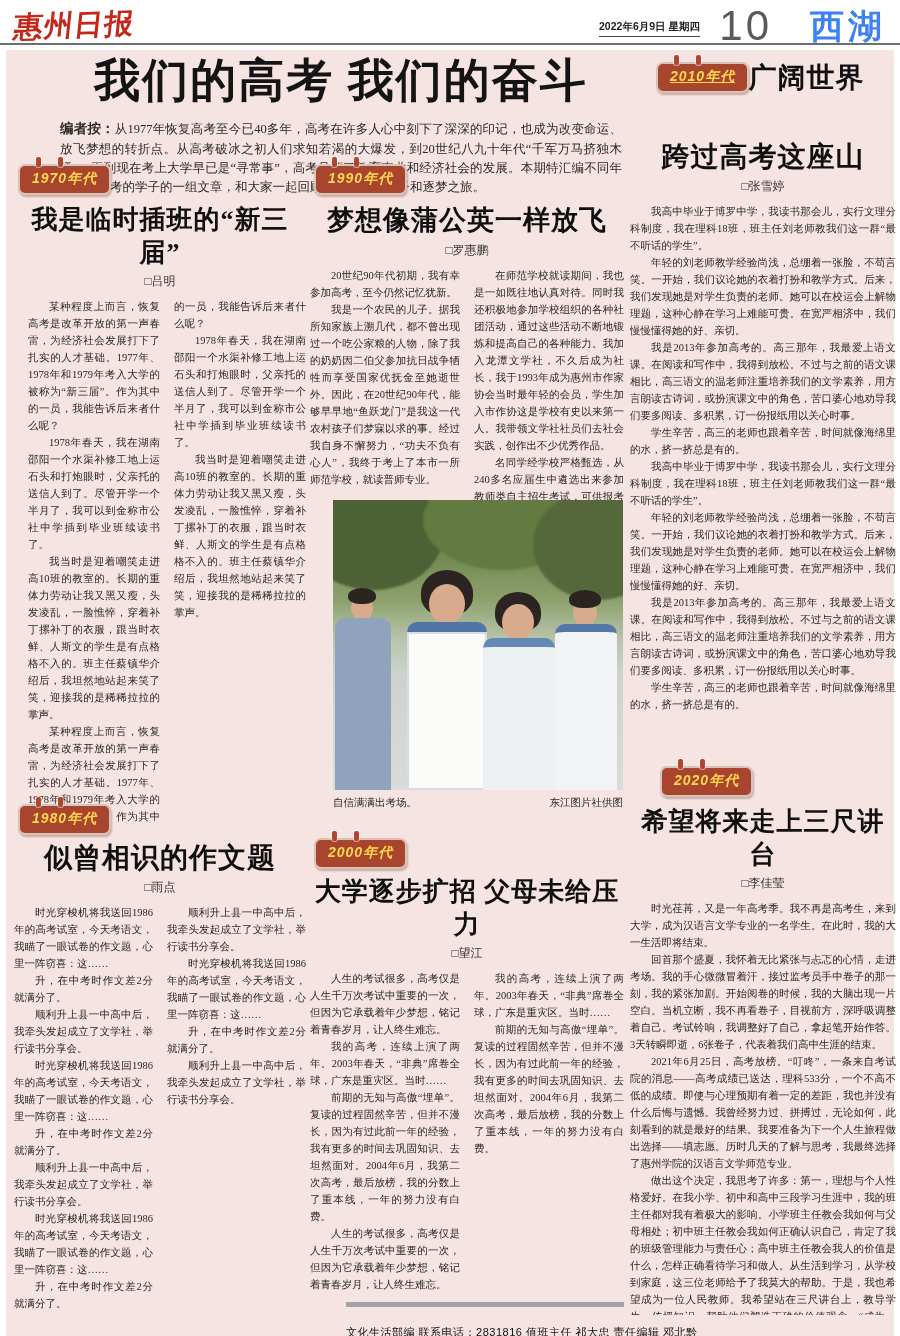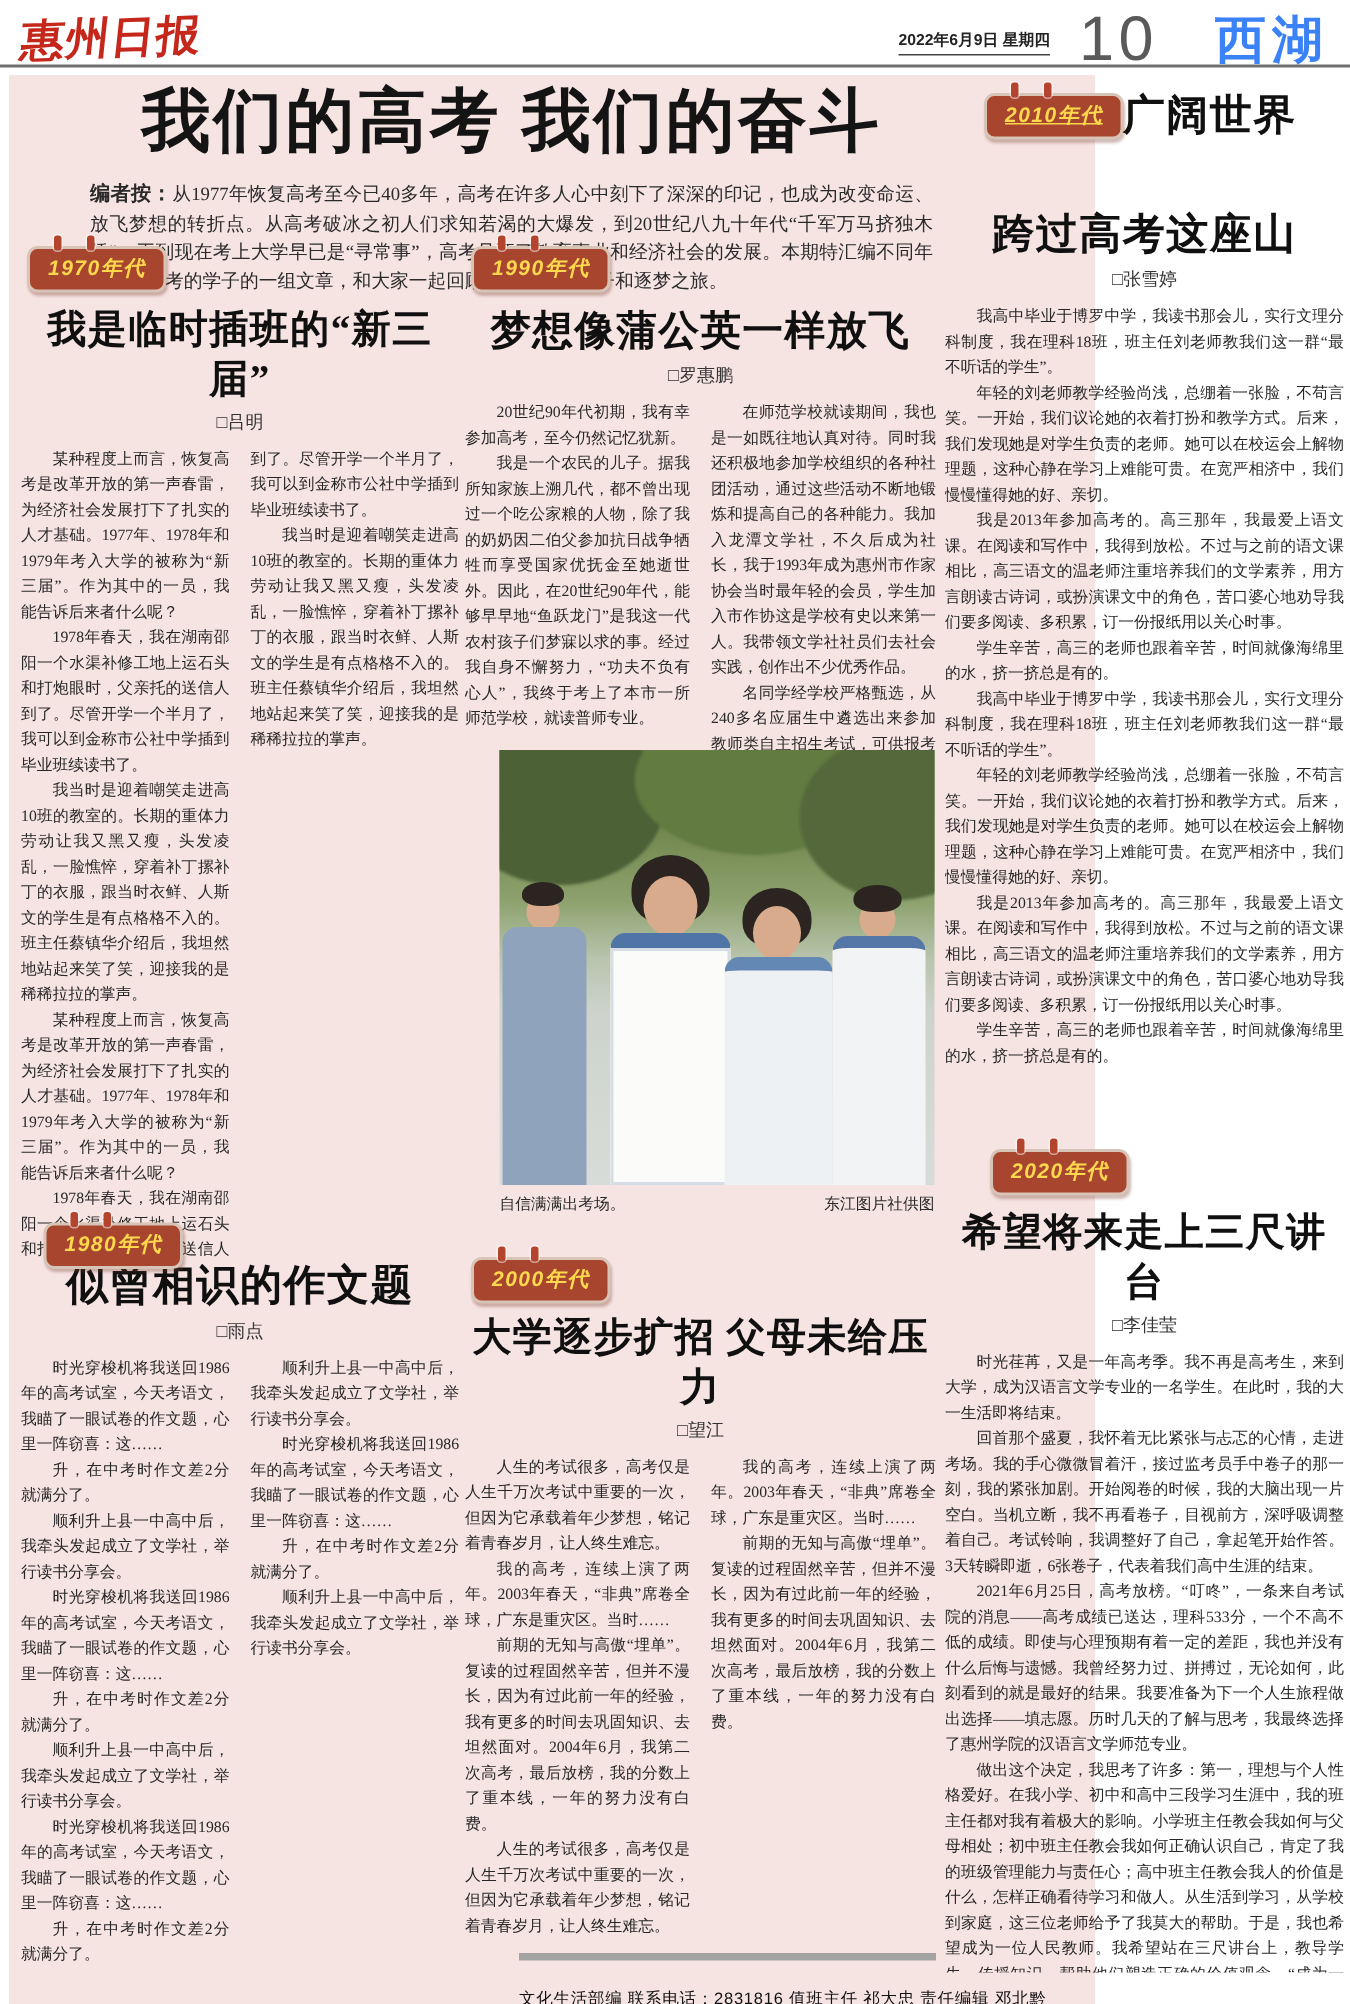--- a/index.html
+++ b/index.html
@@ -23,21 +23,21 @@
     position:absolute; right:128px; top:2px; font-size:42px; color:#5a5a5a;
     font-family:"Liberation Sans", sans-serif; font-weight:400; letter-spacing:3px;
   }
   .sectname {
     position:absolute; right:14px; top:4px; font-size:34px; font-weight:bold; color:#3b82f6;
     font-family:"Liberation Serif", serif; letter-spacing:4px;
   }
   .head-rule { position:absolute; top:43px; left:0; width:900px; height:2px; background:#6f6f6f; }
 
   
-  .sheet { position:absolute; top:50px; left:6px; width:724px; height:1286px; background:#f6e4e2; }
+  .sheet { position:absolute; top:50px; left:6px; width:888px; height:1286px; background:#f6e4e2; }
 
   
   .banner { position:absolute; left:54px; top:6px; width:562px; }
   .page-title {
     text-align:center; font-size:46px; font-weight:bold; color:#141414;
     letter-spacing:2px; font-family:"Liberation Serif", serif; line-height:1.1;
   }
   .editor-note { margin-top:12px; font-size:12.5px; line-height:1.55; color:#2a2a2a; text-align:justify; }
   .editor-note .note-label { font-weight:bold; font-size:13.5px; }
 
@@ -65,21 +65,21 @@
   .article-body p { text-indent:2em; margin:0; }
   .cols2 { column-count:2; column-gap:14px; column-fill:auto; }
   .bsmall { font-size:10.5px; line-height:1.62; }
 
   
   .col-left  { position:absolute; left:8px;   width:292px; }
   .col-mid   { position:absolute; left:304px; width:314px; }
   .col-right { position:absolute; left:624px; width:266px; }
 
   .sec-1970 { top:118px; text-align:center; }
-  .sec-1970 .article-body { text-align:justify; height:548px; margin-top:8px; }
+  .sec-1970 .article-body { text-align:justify; height:548px; margin-top:8px;margin-left:14px; }
   .sec-1980 { top:758px; text-align:center; }
   .sec-1980 .article-body { text-align:justify; height:416px; margin-top:8px; }
   .sec-1990 { top:118px; text-align:center; }
   .sec-1990 .article-body { text-align:justify; height:250px; margin-top:8px; }
   .sec-2000 { top:792px; text-align:center; }
   .sec-2000 .article-body { text-align:justify; height:348px; margin-top:8px; }
   .sec-2010 { top:10px; text-align:center; }
   .sec-2010 .article-body { text-align:justify; height:545px; margin-top:8px; }
   .sec-2020 { top:718px; text-align:center; }
   .sec-2020 .article-body { text-align:justify; height:415px; margin-top:8px; }
@@ -136,21 +136,21 @@
         <p>某种程度上而言，恢复高考是改革开放的第一声春雷，为经济社会发展打下了扎实的人才基础。1977年、1978年和1979年考入大学的被称为“新三届”。作为其中的一员，我能告诉后来者什么呢？</p>
         <p>1978年春天，我在湖南邵阳一个水渠补修工地上运石头和打炮眼时，父亲托的送信人到了。尽管开学一个半月了，我可以到金称市公社中学插到毕业班续读书了。</p>
         <p>我当时是迎着嘲笑走进高10班的教室的。长期的重体力劳动让我又黑又瘦，头发凌乱，一脸憔悴，穿着补丁摞补丁的衣服，跟当时衣鲜、人斯文的学生是有点格格不入的。班主任蔡镇华介绍后，我坦然地站起来笑了笑，迎接我的是稀稀拉拉的掌声。</p>
         <p>某种程度上而言，恢复高考是改革开放的第一声春雷，为经济社会发展打下了扎实的人才基础。1977年、1978年和1979年考入大学的被称为“新三届”。作为其中的一员，我能告诉后来者什么呢？</p>
         <p>1978年春天，我在湖南邵阳一个水渠补修工地上运石头和打炮眼时，父亲托的送信人到了。尽管开学一个半月了，我可以到金称市公社中学插到毕业班续读书了。</p>
         <p>我当时是迎着嘲笑走进高10班的教室的。长期的重体力劳动让我又黑又瘦，头发凌乱，一脸憔悴，穿着补丁摞补丁的衣服，跟当时衣鲜、人斯文的学生是有点格格不入的。班主任蔡镇华介绍后，我坦然地站起来笑了笑，迎接我的是稀稀拉拉的掌声。</p>
       </div>
   </div>
 
   <div class="col-left sec-1980">
-    <span class="era-tag" style="position:absolute; left:4px; top:-4px; margin:11px;">
+    <span class="era-tag" style="position:absolute; left:4px; top:-4px; margin:0;">
       <span class="pin p1"></span>
       <span class="pin p2"></span>
       <span>1980年代</span>
     </span>
     <div class="article-title" style="font-size:28px; margin-top:32px;">似曾相识的作文题</div>
     <div class="byline">□雨点</div>
     <div class="article-body cols2 bsmall">
         <p>时光穿梭机将我送回1986年的高考试室，今天考语文，我瞄了一眼试卷的作文题，心里一阵窃喜：这……</p>
         <p>升，在中考时作文差2分就满分了。</p>
         <p>顺利升上县一中高中后，我牵头发起成立了文学社，举行读书分享会。</p>

